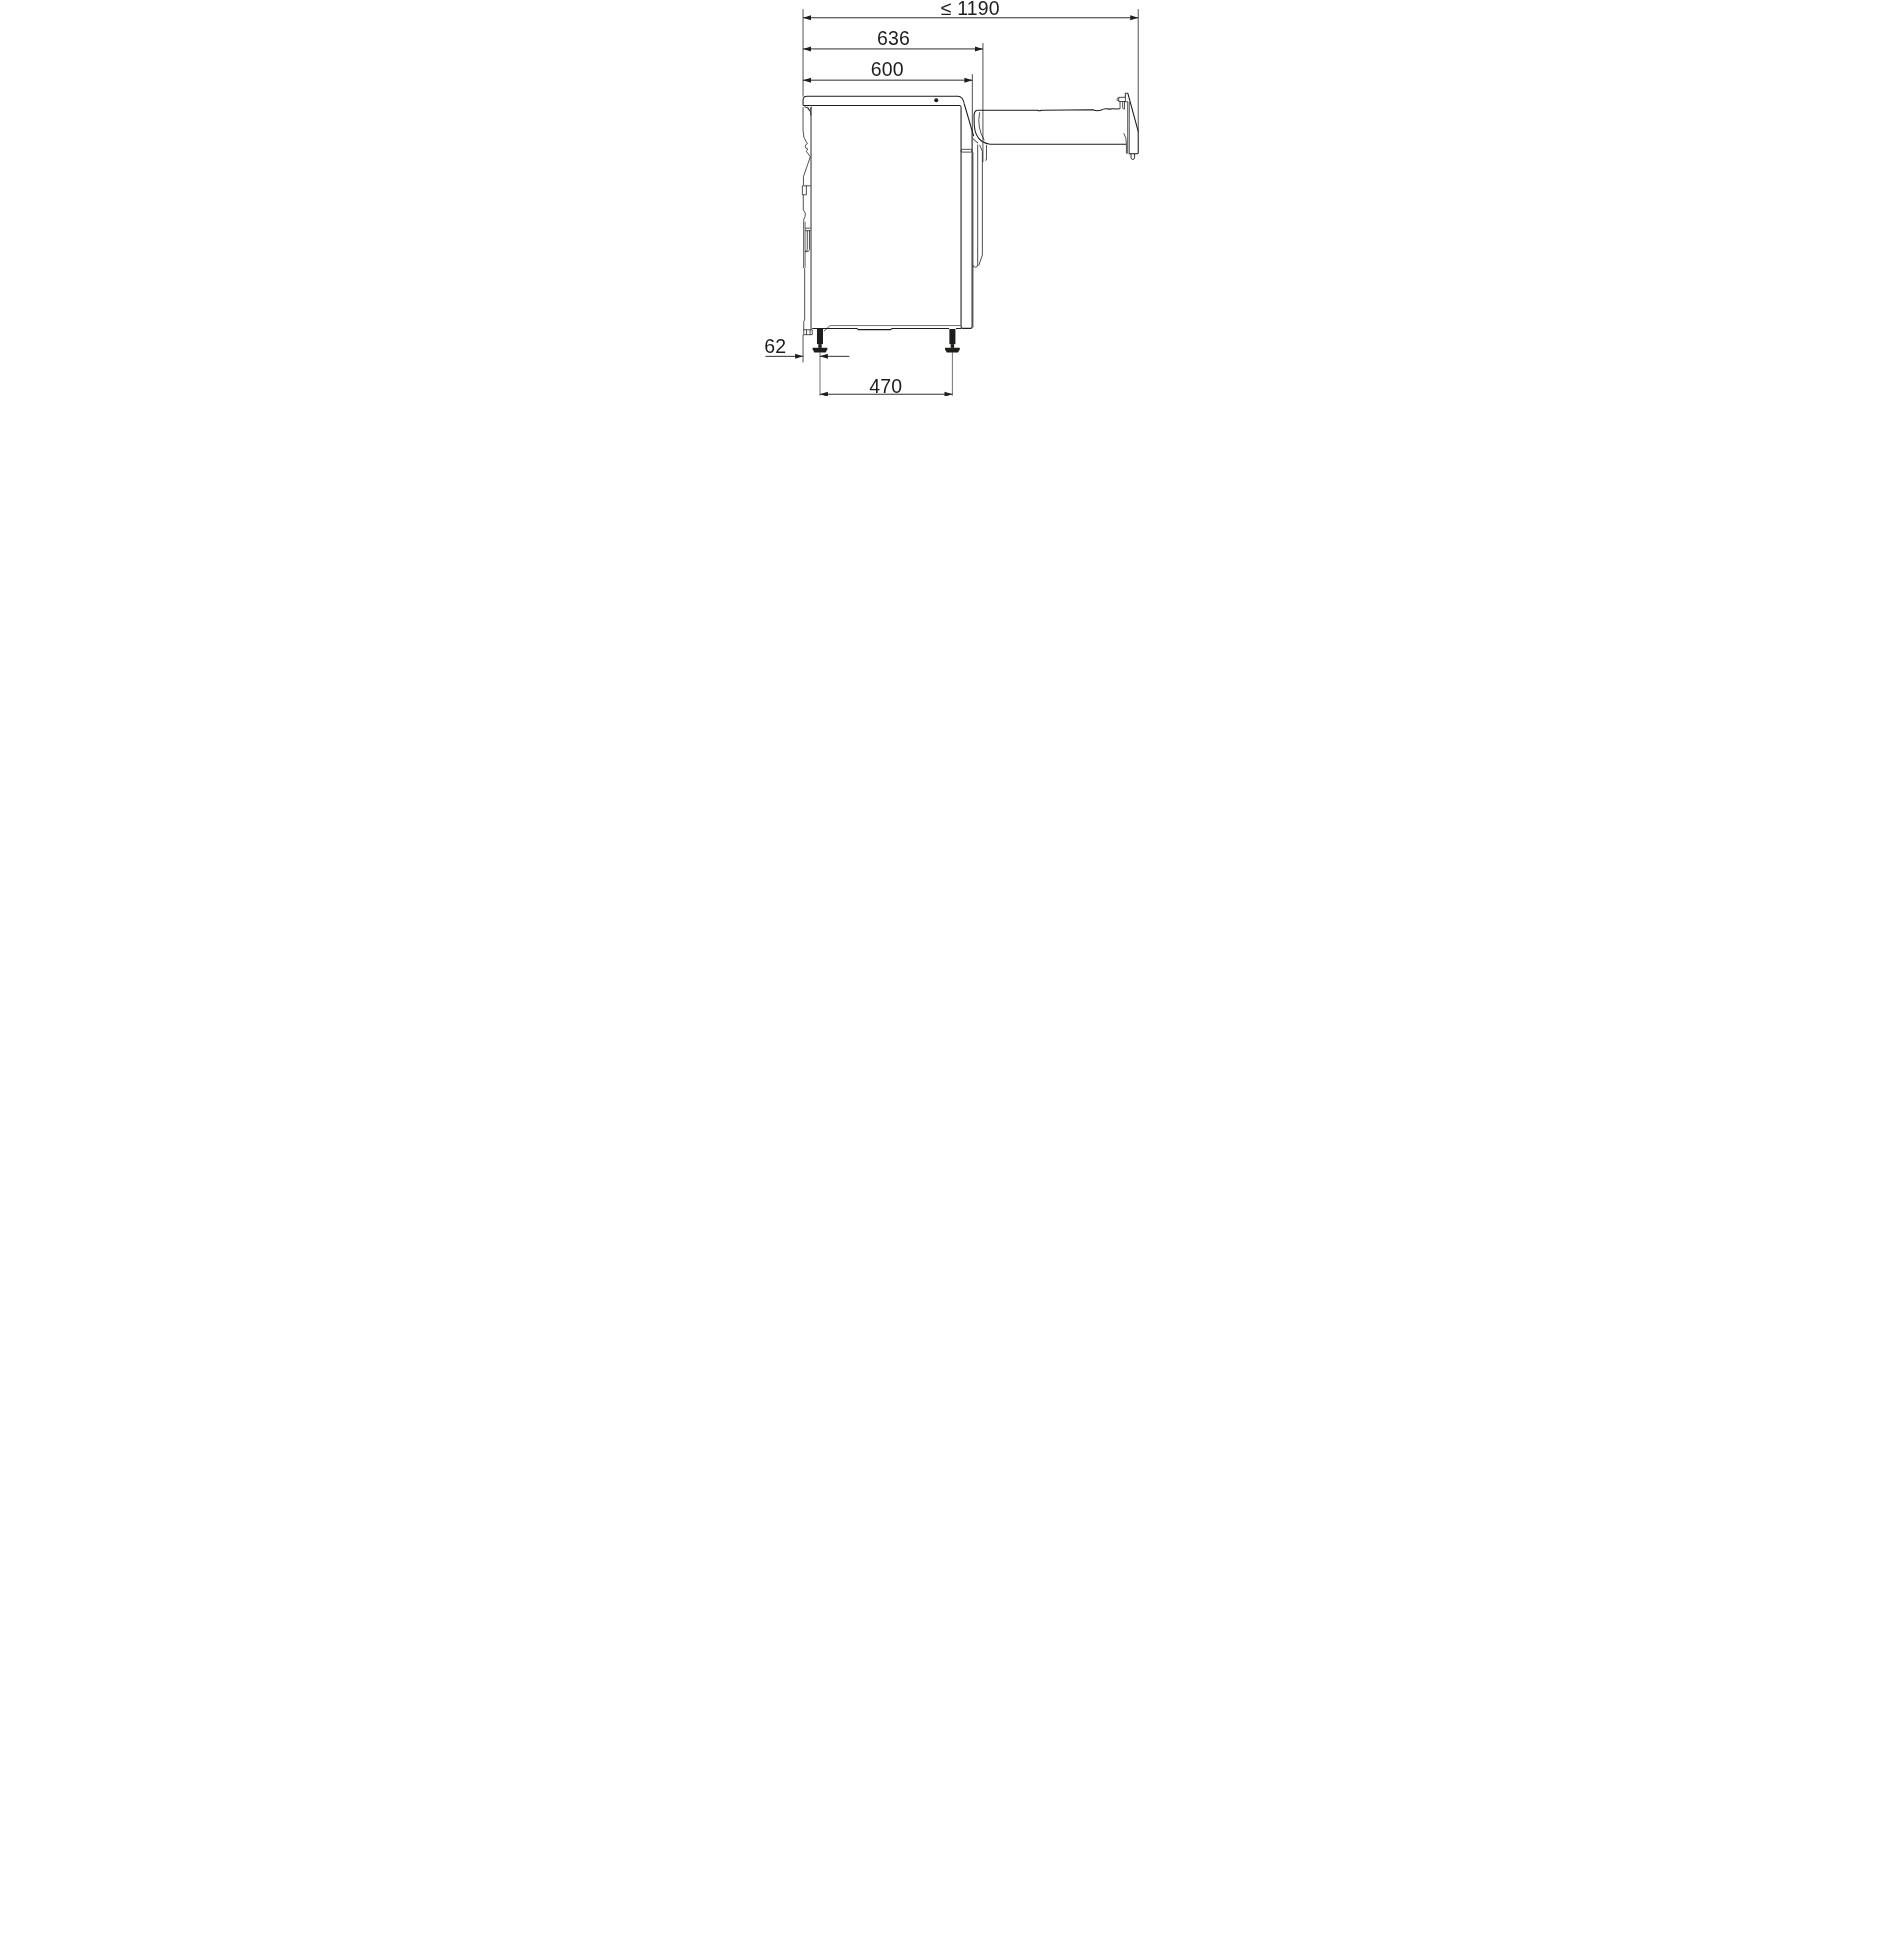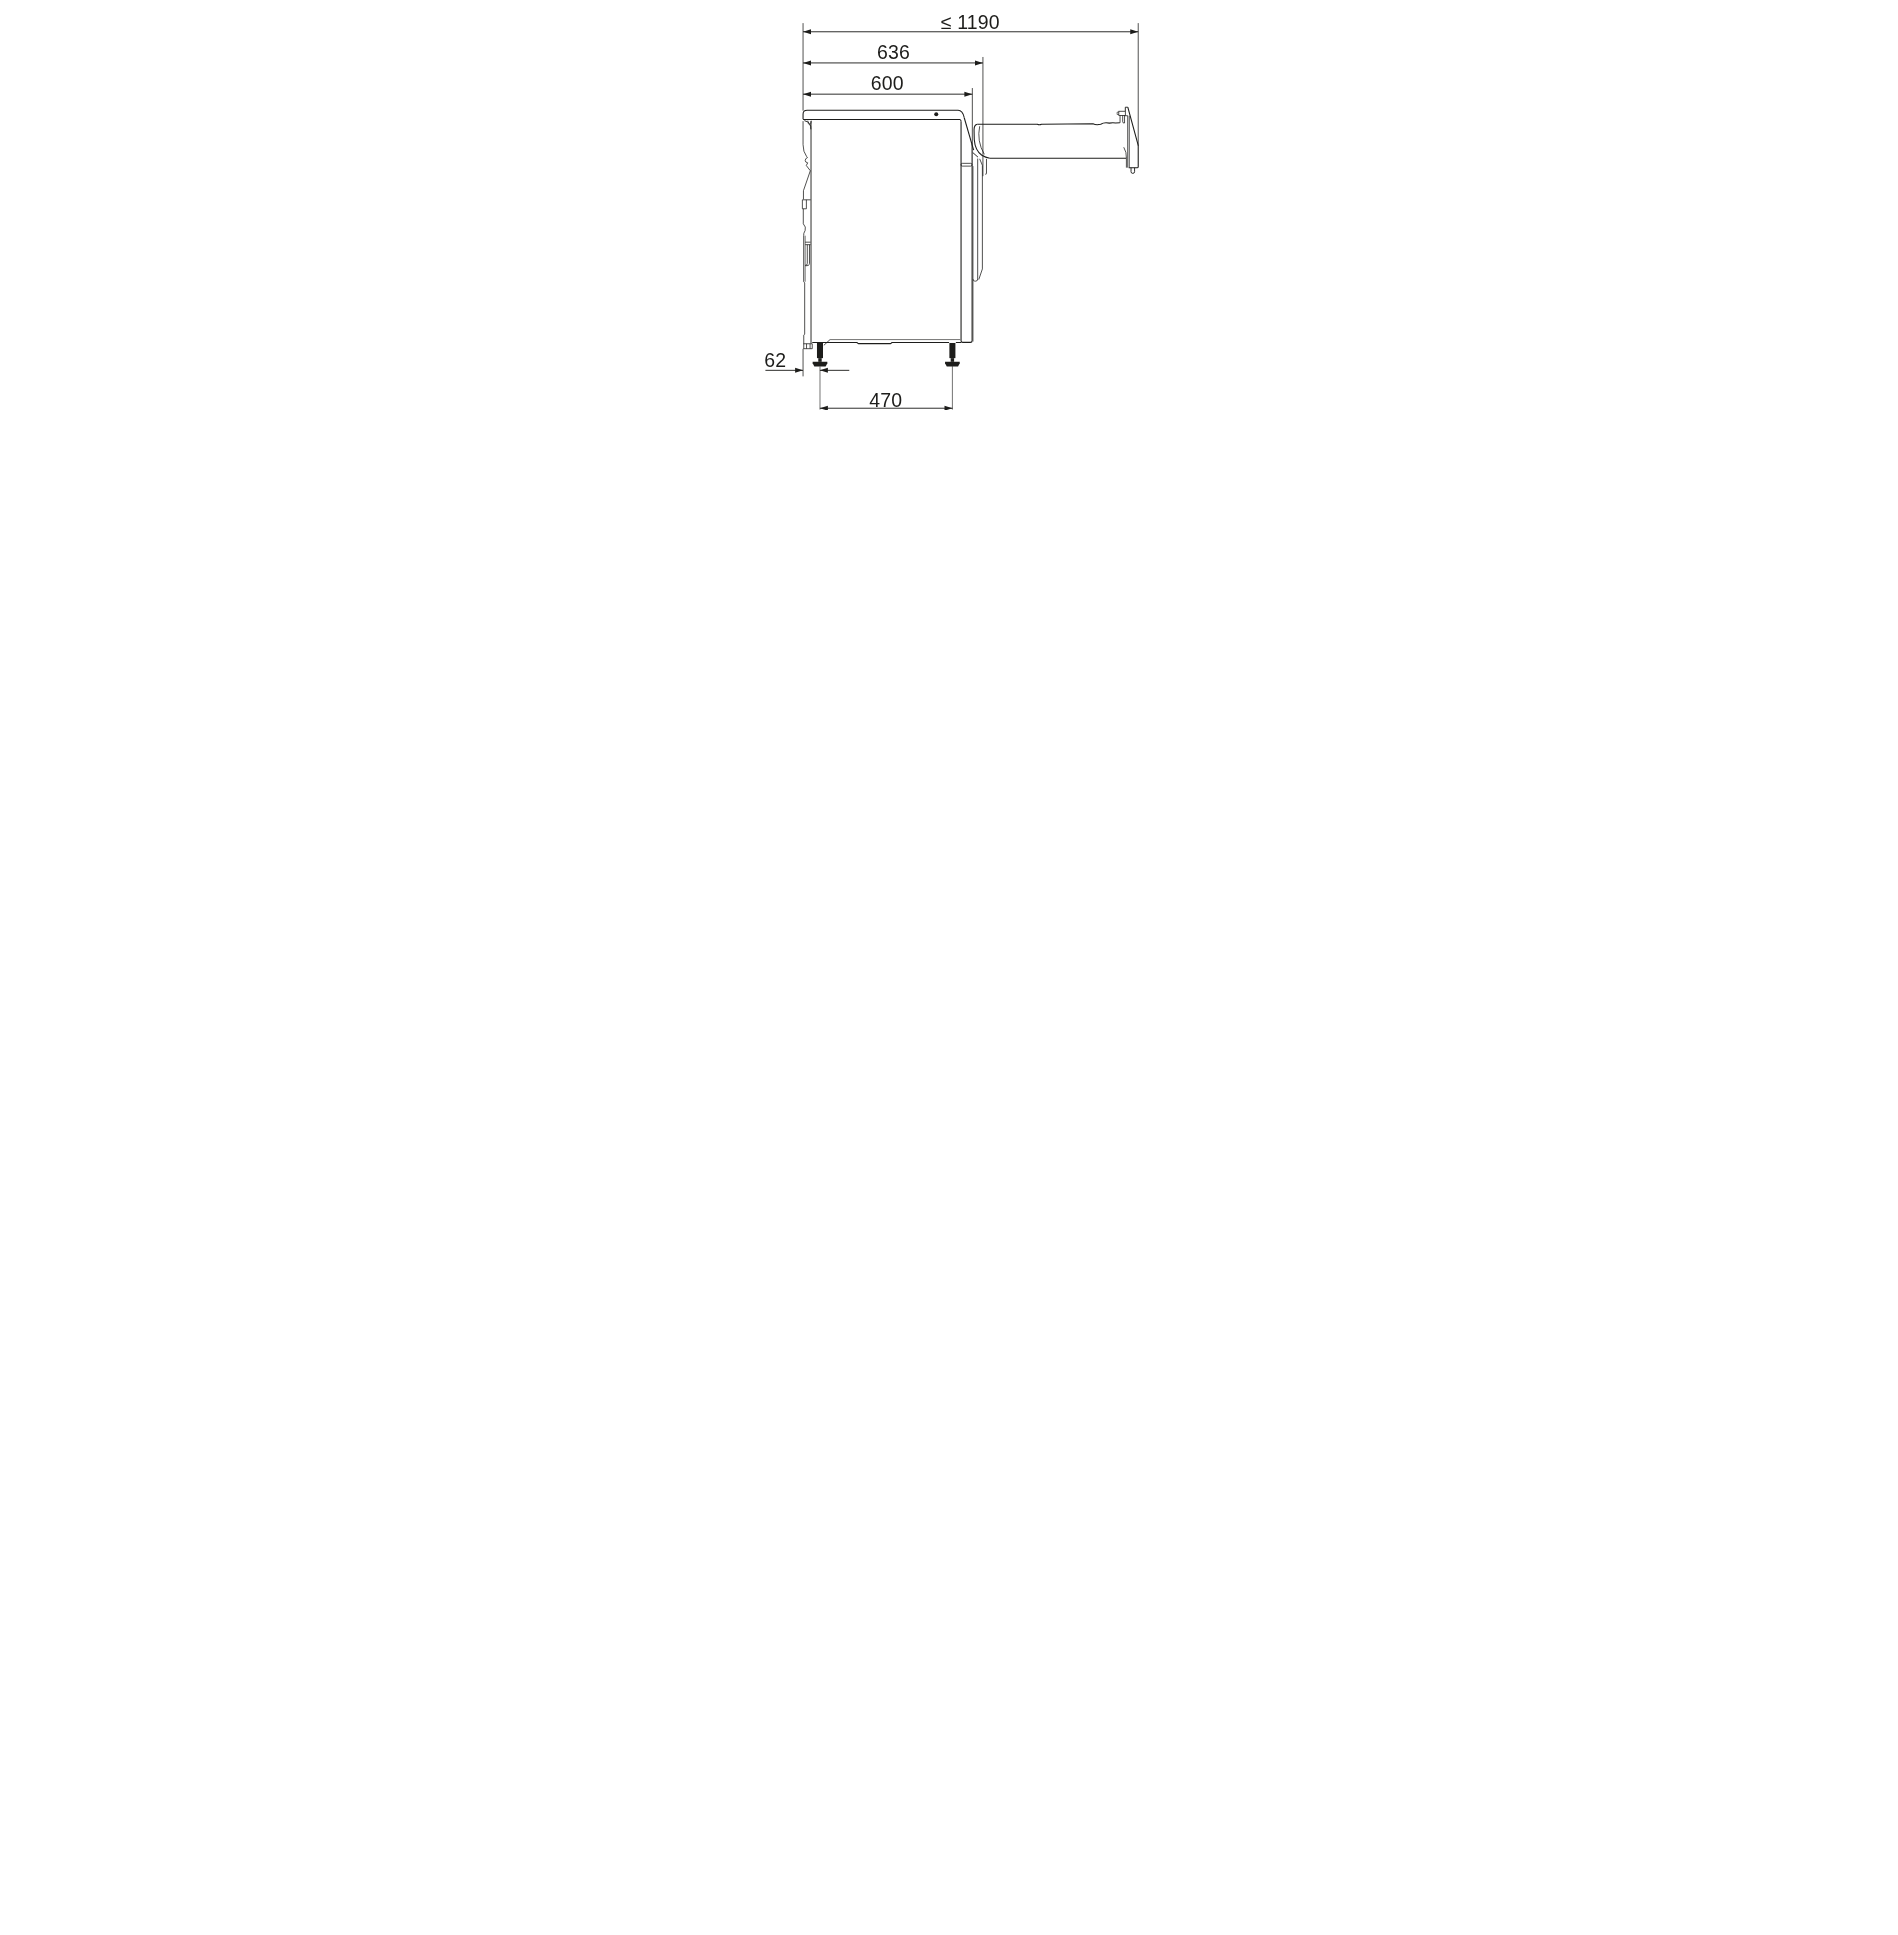--- a/index.html
+++ b/index.html
@@ -4,21 +4,21 @@
 <style>
   html, body {
     margin: 0;
     padding: 0;
     background: #ffffff;
     font-family: "Liberation Sans", sans-serif;
   }
   .stage {
     width: 100%;
     max-width: 379px;
-    margin: 14px auto;
+    margin: 0 auto;
     background: #be185d;
   }
   svg { display: block; width: 100%; height: auto; background: #ffffff; }
   .ln   { stroke: #1d1d1b; fill: none; }
   .w14  { stroke-width: 14; }
   .w12  { stroke-width: 12; }
   .w10  { stroke-width: 10; }
   .w8   { stroke-width: 8; }
   .fillb{ fill: #1d1d1b; stroke: none; }
   .rj   { stroke-linejoin: round; }

